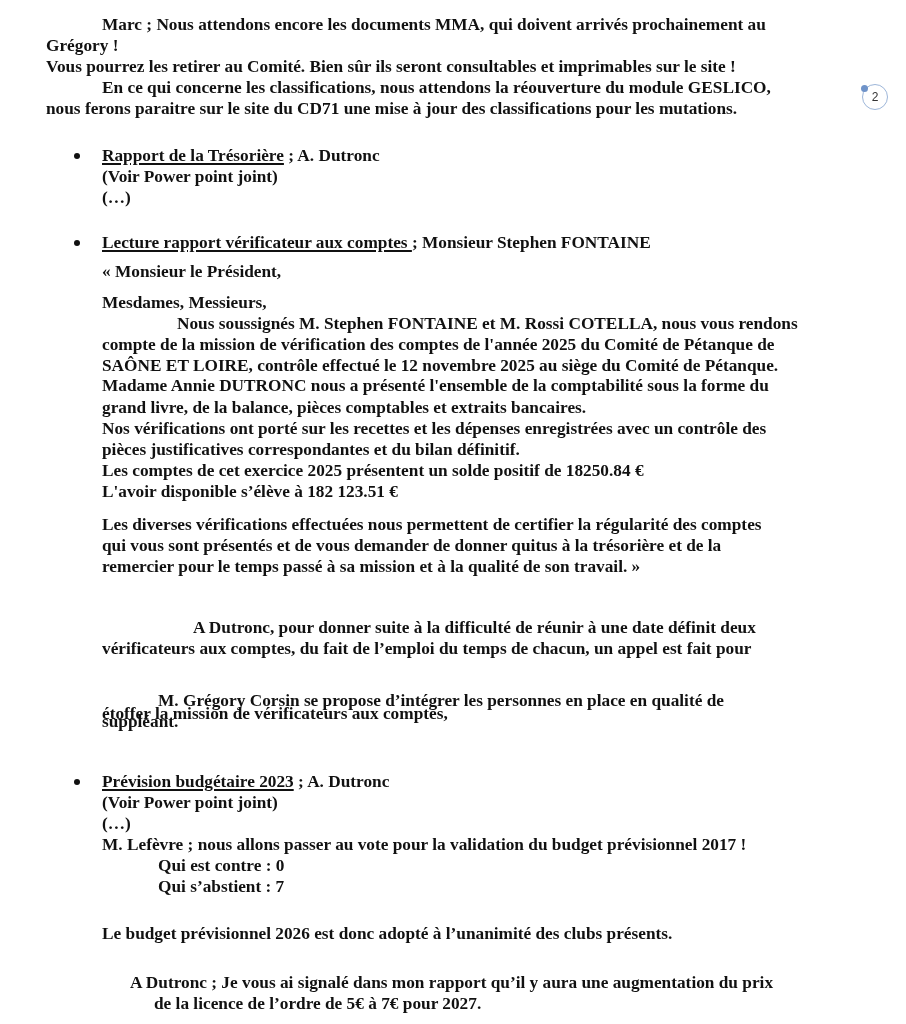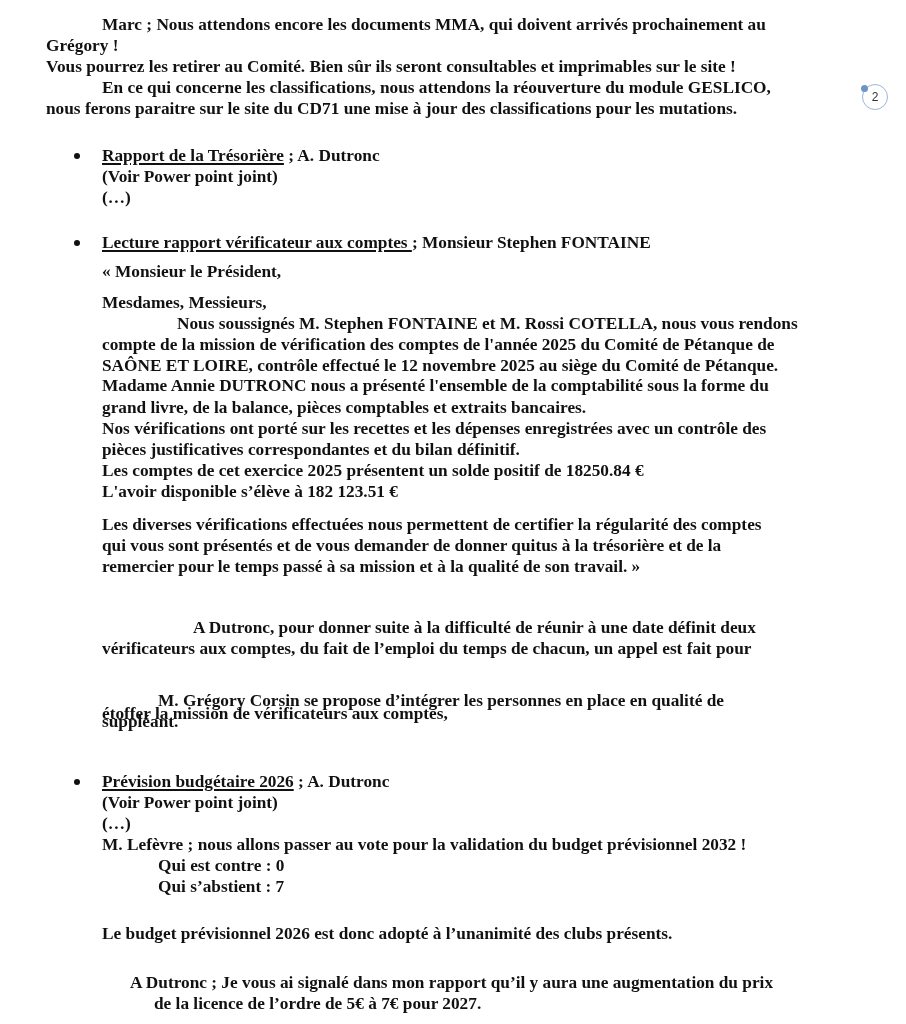--- a/index.html
+++ b/index.html
@@ -113,25 +113,25 @@
 
   <div class="line" style="left:158px; top:617px;margin-left:35px;">A Dutronc, pour donner suite à la difficulté de réunir à une date définit deux</div>
   <div class="line" style="left:102px; top:638px;">vérificateurs aux comptes, du fait de l’emploi du temps de chacun, un appel est fait pour</div>
   <div class="line" style="left:102px; top:659px;margin-top:44px;">étoffer la mission de vérificateurs aux comptes,</div>
 
   <div class="line" style="left:158px; top:690px;">M. Grégory Corsin se propose d’intégrer les personnes en place en qualité de</div>
   <div class="line" style="left:102px; top:711px;">suppléant.</div>
 
   <span class="bullet" style="left:74px; top:779px;"></span>
   <div class="line" style="left:102px; top:771px;">
-    <span class="u">Prévision budgétaire 2026</span><span> ; A. Dutronc</span>
+    <span class="u">Prévision budgétaire 2023</span><span> ; A. Dutronc</span>
   </div>
   <div class="line" style="left:102px; top:792px;"> (Voir Power point joint)</div>
   <div class="line" style="left:102px; top:813px;">(…)</div>
-  <div class="line" style="left:102px; top:834px;">M. Lefèvre ; nous allons passer au vote pour la validation du budget prévisionnel 2032 !</div>
+  <div class="line" style="left:102px; top:834px;">M. Lefèvre ; nous allons passer au vote pour la validation du budget prévisionnel 2017 !</div>
   <div class="line" style="left:158px; top:855px;">Qui est contre : 0</div>
   <div class="line" style="left:158px; top:876px;">Qui s’abstient : 7</div>
 
   <div class="line" style="left:102px; top:923px;">Le budget prévisionnel 2026 est donc adopté à l’unanimité des clubs présents.</div>
 
   <div class="line" style="left:130px; top:972px;">A Dutronc ; Je vous ai signalé dans mon rapport qu’il y aura une augmentation du prix</div>
   <div class="line" style="left:130px; top:993px;margin-left:24px;">de la licence de l’ordre de 5€ à 7€ pour 2027.</div>
 
 </div>
 

